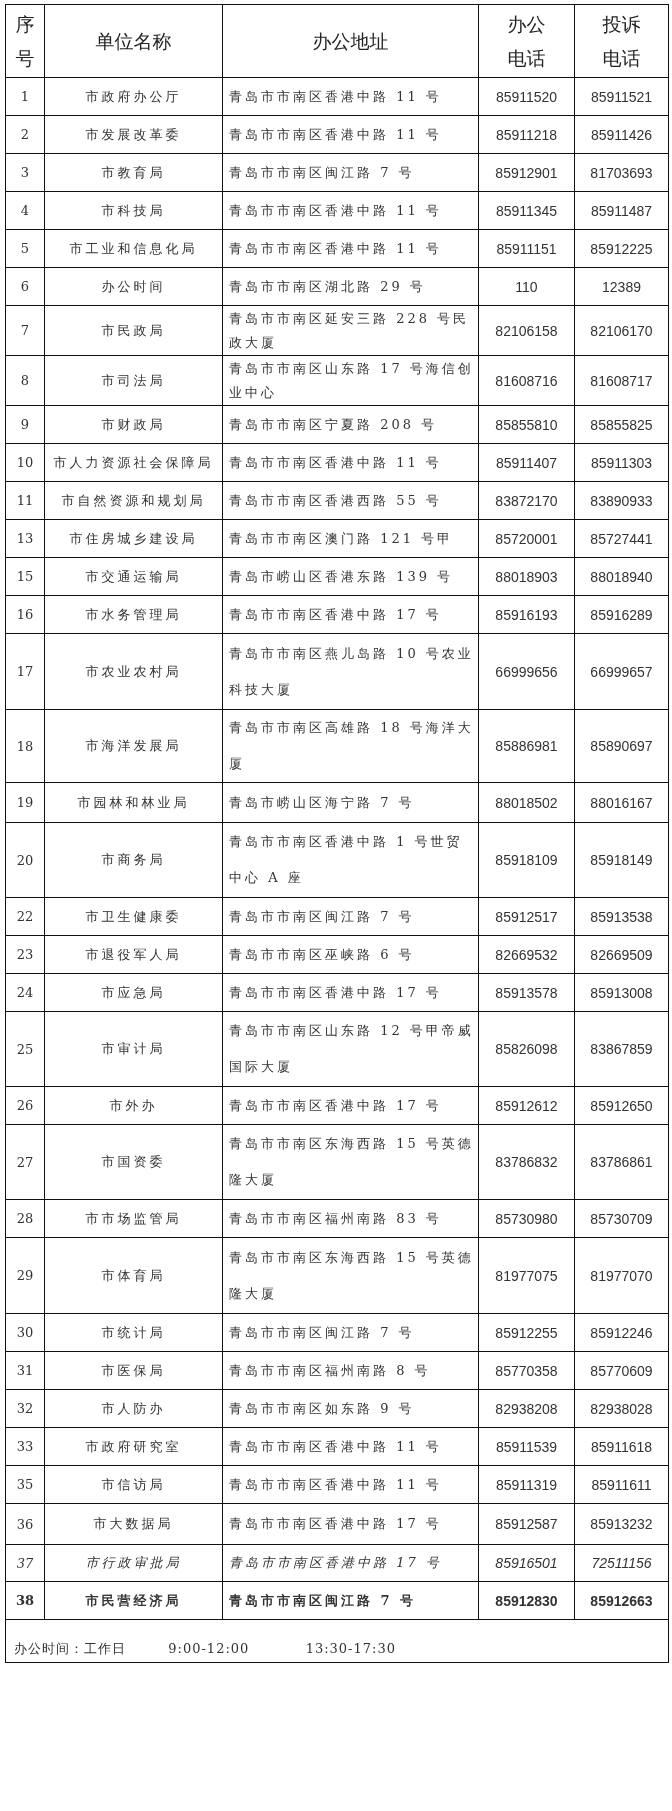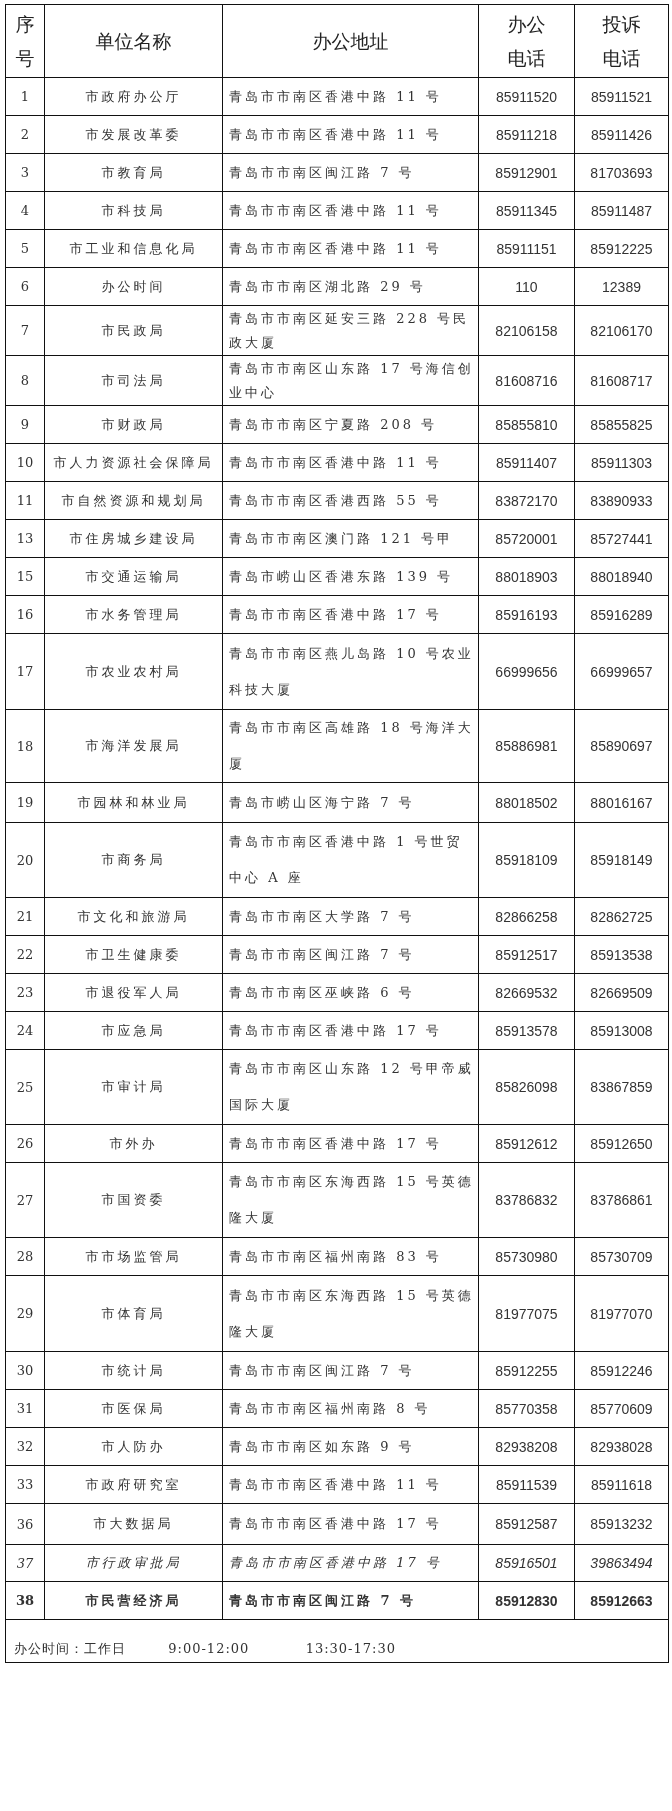--- a/index.html
+++ b/index.html
@@ -173,27 +173,20 @@
           <td class="tel">88016167</td>
         </tr>
         <tr style="height: 75px;">
           <td class="num">20</td>
           <td class="name">市商务局</td>
           <td class="addr tall">青岛市市南区香港中路 1 号世贸中心 A 座</td>
           <td class="tel">85918109</td>
           <td class="tel">85918149</td>
         </tr>
         <tr style="height: 38px;">
-          <td class="num">21</td>
-          <td class="name">市文化和旅游局</td>
-          <td class="addr">青岛市市南区大学路 7 号</td>
-          <td class="tel">82866258</td>
-          <td class="tel">82862725</td>
-        </tr>
-        <tr style="height: 38px;">
           <td class="num">22</td>
           <td class="name">市卫生健康委</td>
           <td class="addr">青岛市市南区闽江路 7 号</td>
           <td class="tel">85912517</td>
           <td class="tel">85913538</td>
         </tr>
         <tr style="height: 38px;">
           <td class="num">23</td>
           <td class="name">市退役军人局</td>
           <td class="addr">青岛市市南区巫峡路 6 号</td>
@@ -263,33 +256,40 @@
           <td class="tel">82938208</td>
           <td class="tel">82938028</td>
         </tr>
         <tr style="height: 38px;">
           <td class="num">33</td>
           <td class="name">市政府研究室</td>
           <td class="addr">青岛市市南区香港中路 11 号</td>
           <td class="tel">85911539</td>
           <td class="tel">85911618</td>
         </tr>
+        <tr style="height: 38px;">
+          <td class="num">35</td>
+          <td class="name">市信访局</td>
+          <td class="addr">青岛市市南区香港中路 11 号</td>
+          <td class="tel">85911319</td>
+          <td class="tel">85911611</td>
+        </tr>
         <tr style="height: 41px;">
           <td class="num">36</td>
           <td class="name">市大数据局</td>
           <td class="addr">青岛市市南区香港中路 17 号</td>
           <td class="tel">85912587</td>
           <td class="tel">85913232</td>
         </tr>
         <tr style="height: 37px; font-style: italic;">
           <td class="num">37</td>
           <td class="name">市行政审批局</td>
           <td class="addr">青岛市市南区香港中路 17 号</td>
           <td class="tel">85916501</td>
-          <td class="tel">39863494</td>
+          <td class="tel">72511156</td>
         </tr>
         <tr style="height: 38px; font-weight: bold;">
           <td class="num">38</td>
           <td class="name">市民营经济局</td>
           <td class="addr">青岛市市南区闽江路 7 号</td>
           <td class="tel">85912830</td>
           <td class="tel">85912663</td>
         </tr>
       </tbody>
     <tfoot>

